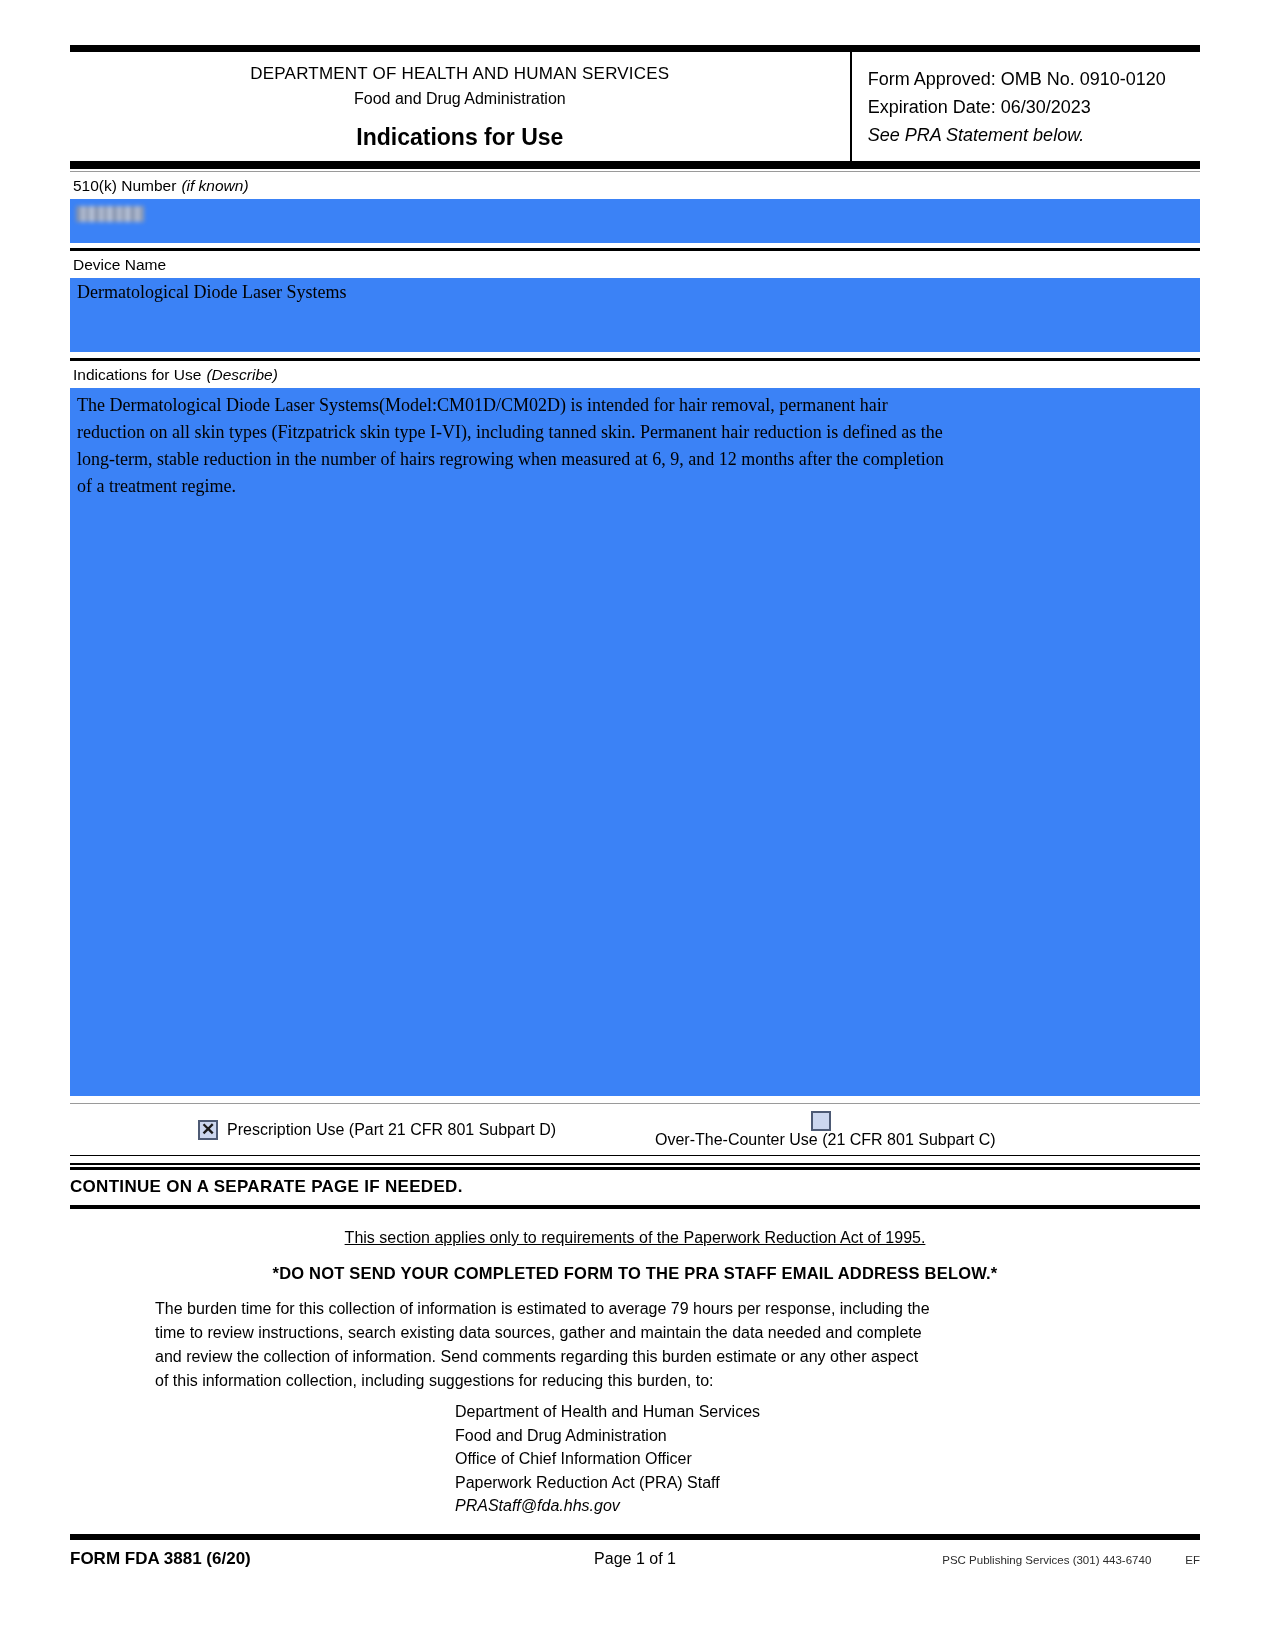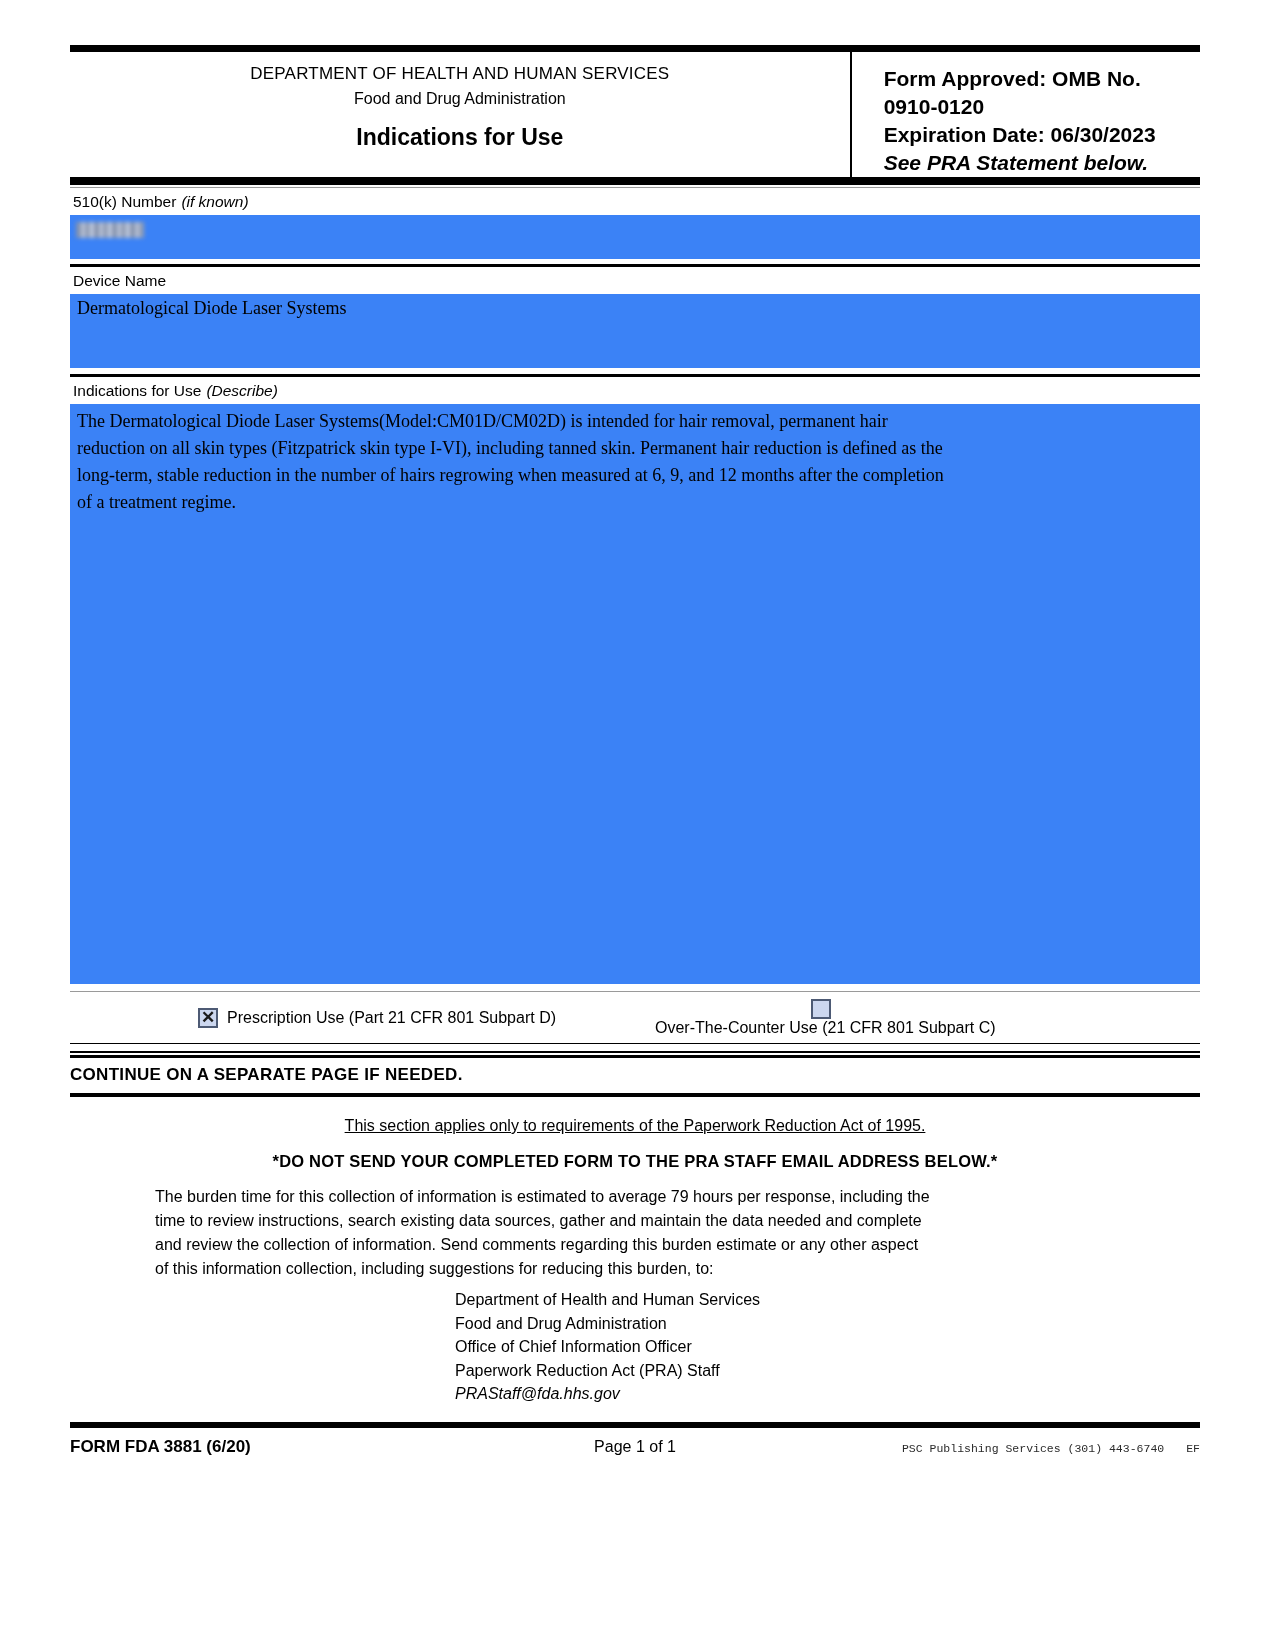--- a/index.html
+++ b/index.html
@@ -15,33 +15,33 @@
   .rule2{height:2px;background:#000;}
   .rule1{height:1px;background:#000;}
   .rule-gray{height:1px;background:#9a9a9a;}
 
   
   .header{display:flex;align-items:stretch;}
   .header-left{width:69%;border-right:2px solid #000;text-align:center;padding:12px 0 10px 0;}
   .hdr-line1{font-size:17px;letter-spacing:.2px;}
   .hdr-line2{font-size:16px;margin-top:6px;}
   .hdr-title{font-size:23px;font-weight:bold;margin-top:16px;}
-  .header-right{flex:1;padding:13px 0 0 32px;font-size:21px;line-height:28px;font-weight:bold;}
+  .header-right{flex:1;padding:13px 0 0 16px;font-size:18px;line-height:28px;}
   .italic{font-style:italic;}
 
   
   .field-label{font-size:15.5px;padding:5px 3px 4px 3px;}
   .label-note{font-style:italic;margin-left:5px;}
   .field{background:#3b82f6;width:100%;box-sizing:border-box;}
   .field-k510{height:44px;padding:5px 6px;}
   .redacted-blob{width:68px;height:16px;margin-top:2px;
      background:repeating-linear-gradient(90deg,#8d94a4 0 5px,#c6cad6 5px 9px,#9aa0ad 9px 14px,#d0d4df 14px 18px);
      filter:blur(2px);opacity:.9;}
   .field-device{height:74px;padding:4px 7px;font-family:"Liberation Serif",serif;font-size:18px;}
-  .field-indications{height:580px;padding:4px 7px;font-family:"Liberation Serif",serif;
+  .field-indications{height:708px;padding:4px 7px;font-family:"Liberation Serif",serif;
      font-size:18px;line-height:27px;white-space:pre-line;}
 
   
   .checkbox-row{display:flex;align-items:center;margin:14px 0 0 128px;height:24px;}
   .cb-option{display:flex;align-items:center;}
   .cb-box{width:20px;height:20px;background:#ccd7ef;border:2px solid #4d5a74;box-sizing:border-box;
      font-size:17px;line-height:16px;text-align:center;color:#1a1a1a;font-weight:bold;overflow:hidden;}
   .cb-label{font-size:16px;margin-left:9px;}
   .cb-2{margin-left:90px;flex-direction:column;}
 
@@ -54,21 +54,21 @@
   .pra-burden{font-size:16px;line-height:24px;margin:14px 0 0 85px;white-space:pre-line;}
   .pra-address{font-size:16px;line-height:23.5px;margin:7px 0 0 385px;}
   .pra-quote{font-size:16.5px;font-style:italic;text-align:center;line-height:26px;margin-top:14px;white-space:pre-line;}
 
   
   .footer-bar{margin-top:16px;}
   .footer{display:flex;align-items:baseline;padding-top:9px;}
   .footer-form{font-size:17px;font-weight:bold;width:340px;}
   .footer-page{font-size:16px;flex:1;text-align:center;}
   .footer-right{width:340px;display:flex;justify-content:flex-end;align-items:baseline;
-     font-family:Liberation Mono, monospace;font-size:11.5px;color:#2b2b2b;}
+     font-family:Liberation Sans, sans-serif;font-size:11.5px;color:#2b2b2b;gap:12px;}
   .footer-ef{margin-left:22px;}
 </style>
 </head>
 <body>
 
 <div class="page">
 
   <div class="bar7"></div>
 
   <div class="header">

